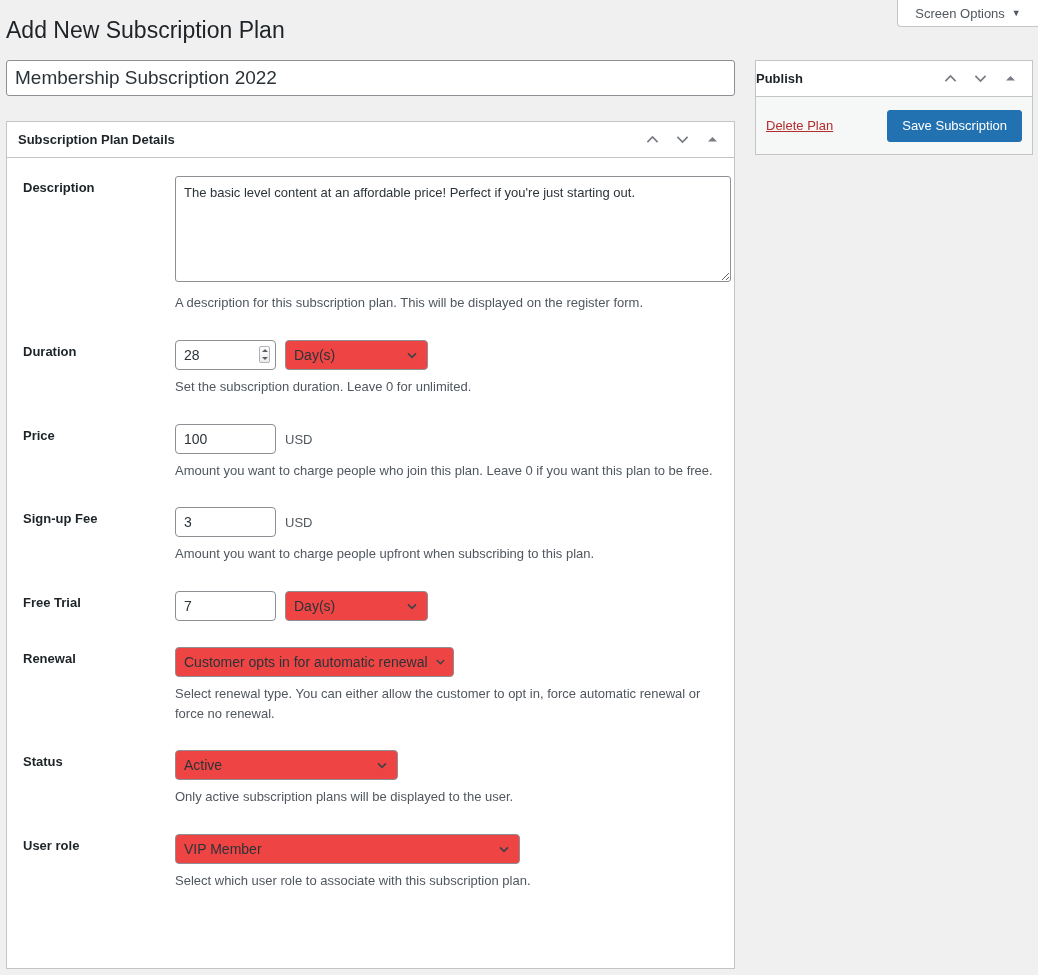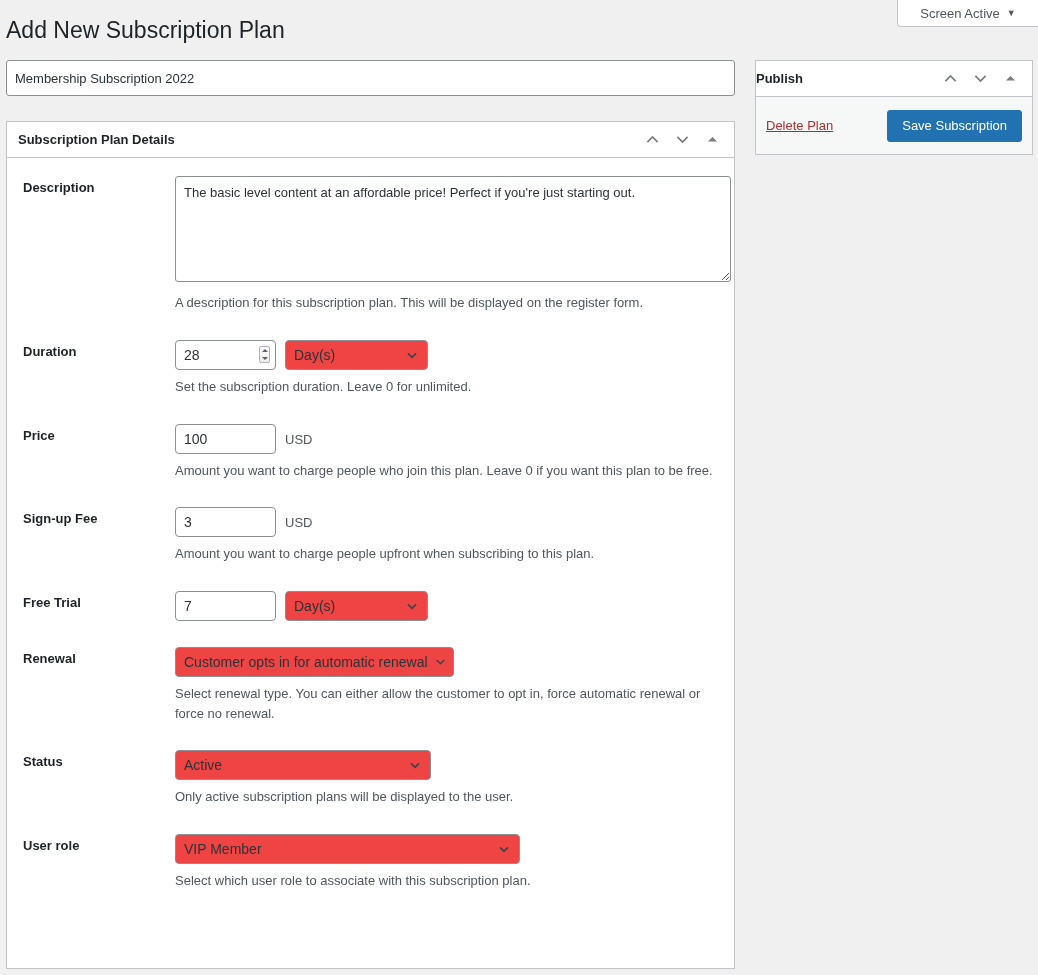--- a/index.html
+++ b/index.html
@@ -58,21 +58,21 @@
   
   .title-input-wrap {
     position: absolute;
     top: 60px; left: 6px;
     width: 729px; height: 36px;
   }
   .title-input {
     width: 100%; height: 100%;
     padding: 3px 8px;
     font-family: "Liberation Sans", sans-serif;
-    font-size: 13px;
+    font-size: 19px;
     color: #2c3338;
     background: #fff;
     border: 1px solid #8c8f94;
     border-radius: 3px;
     outline: none;
   }
 
   
   .postbox {
     position: absolute;
@@ -236,21 +236,21 @@
     display: flex;
     align-items: center;
     pointer-events: none;
     color: #3c434a;
   }
   .sel.w-duration { width: 143px; }
   .sel.w-trial { width: 143px; }
   .sel.w-renewal { width: 279px; }
   .sel.w-renewal select { padding-right: 22px; }
   .sel.w-renewal .chev { right: 6px; }
-  .sel.w-status { width: 256px; }
+  .sel.w-status { width: 223px; }
   .sel.w-role { width: 345px; text-decoration: underline; }
 
   .suffix {
     font-size: 13px;
     color: #50575e;
     line-height: 1;
   }
 
   .num.w-price { width: 101px; }
 
@@ -306,21 +306,21 @@
   .r-renewal { padding-top: 26px; }
   .r-status { padding-top: 26px; }
   .r-role { padding-top: 27px; }
 </style>
 </head>
 <body>
 
 <div class="page">
 
   <div class="screen-options-btn">
-    <span>Screen Active</span>
+    <span>Screen Options</span>
     <span class="caret">▼</span>
   </div>
 
   <h1 class="page-title">Add New Subscription Plan</h1>
 
   <div class="title-input-wrap">
     <input class="title-input" type="text" value="Membership Subscription 2022" placeholder="Add title" style="">
   </div>
 
   <div class="postbox">

